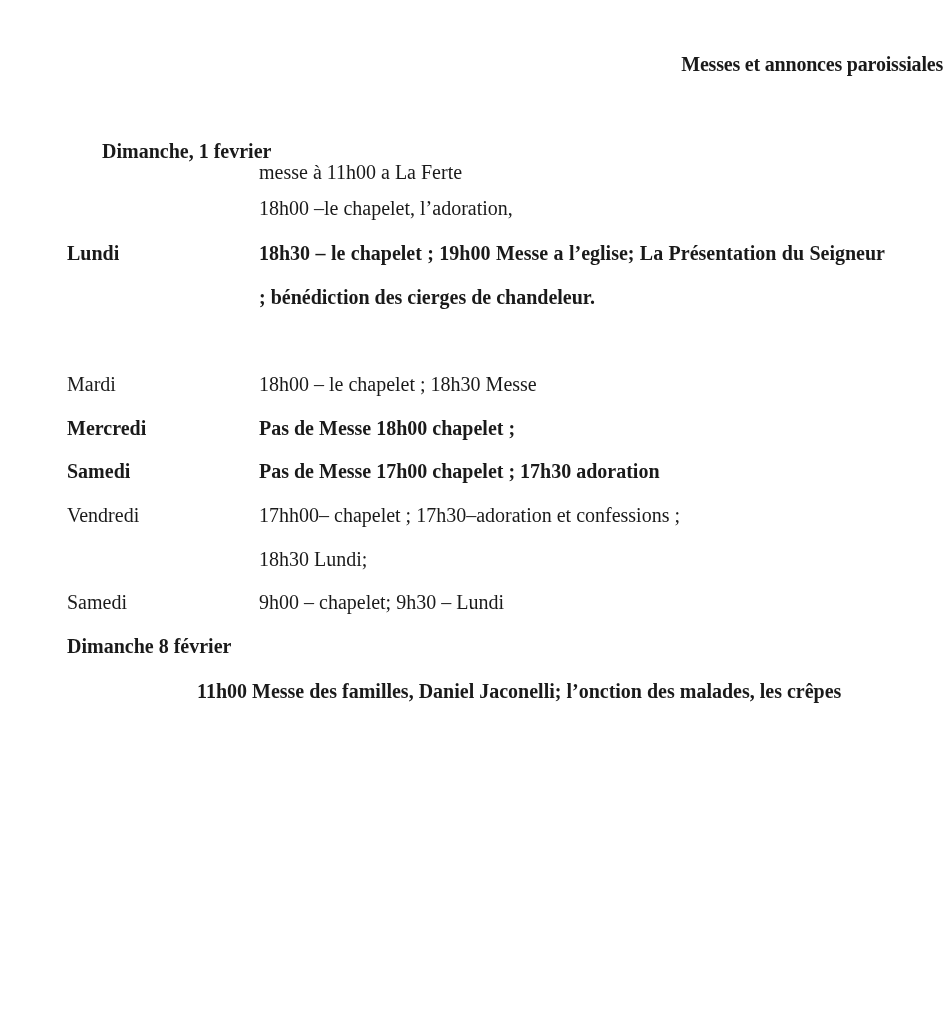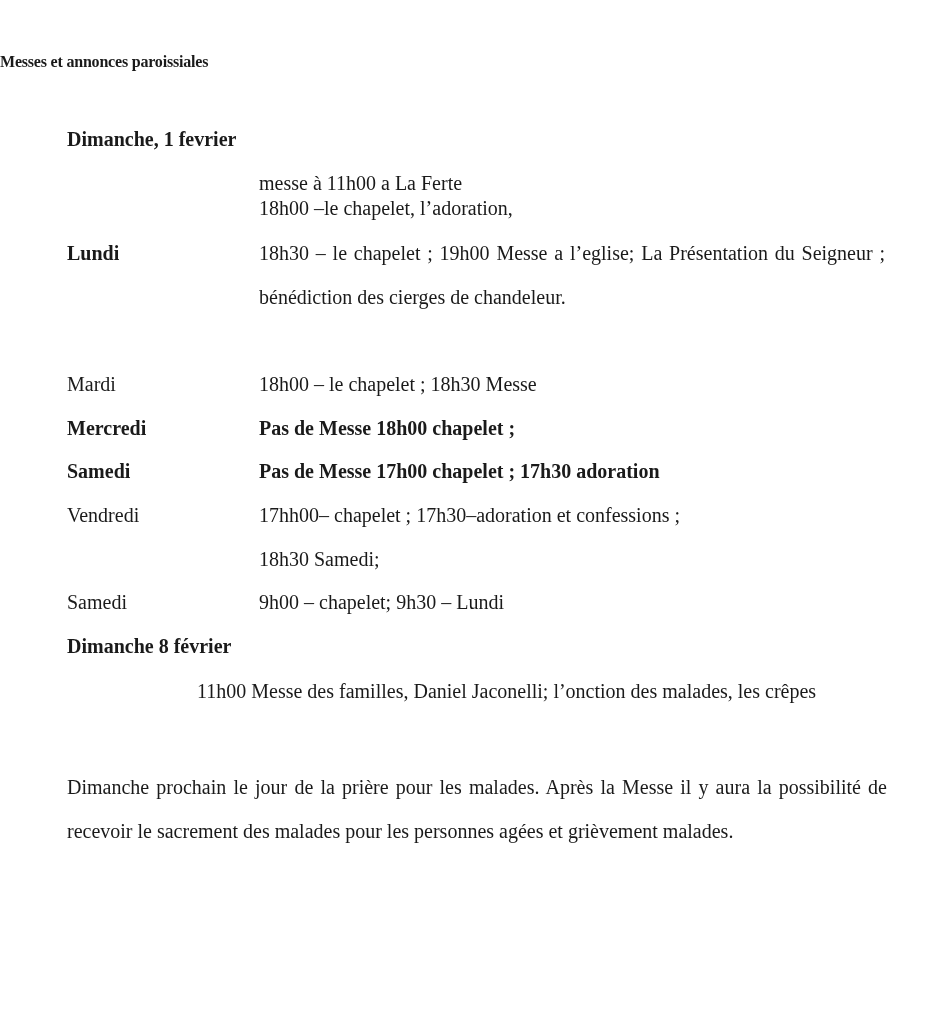--- a/index.html
+++ b/index.html
@@ -2,68 +2,67 @@
 <html><head>
   <meta charset="utf-8">
   <style>
     html, body { margin: 0; padding: 0; background: #ffffff; }
     body {
       width: 943px; height: 1024px; position: relative; overflow: hidden;
       font-family: "Liberation Serif", "DejaVu Serif", serif;
       color: #1a1a1a;
     }
     .title {
-      position: absolute; top: 53px; left: 0; width: 943px; text-align: left;
-      font-size: 16px; font-weight: bold; letter-spacing: -0.2px;
+      position: absolute; top: 53px; left: 0; width: 943px; text-align: right;
+      font-size: 20px; font-weight: bold; letter-spacing: -0.2px;
     }
     .abs { position: absolute; font-size: 20px; white-space: nowrap; }
     .b { font-weight: bold; }
     .label { left: 67px; }
     .val { left: 259px; }
     .justify {
-      position: absolute; left: 259px; width: 626px; font-size: 20px; font-weight: normal;
+      position: absolute; left: 259px; width: 626px; font-size: 20px; font-weight: bold;
       text-align: justify; text-align-last: left; line-height: 44px;
     }
     .dim8-text {
       position: absolute; left: 197px; width: 690px; font-size: 20px; line-height: 26px;
       text-align: justify; text-align-last: left;
     }
     .notes {
       position: absolute; left: 67px; width: 820px; font-size: 20px;
     }
     .notes p { margin: 0; line-height: 44px; text-align: justify; text-align-last: left; }
   </style>
 </head>
 <body>
 
 <div>
   <div class="title">Messes et annonces paroissiales</div>
 
-  <div class="abs b label" style="top:128px;">Dimanche, 1 fevrier</div>
-  <div class="abs val" style="top:172px;">messe à 11h00 a La Ferte</div>
+  <div class="abs b label" style="top:140px;margin-left:35px;">Dimanche, 1 fevrier</div>
+  <div class="abs val" style="top:161px;">messe à 11h00 a La Ferte</div>
   <div class="abs val" style="top:197px;">18h00 –le chapelet, l’adoration,</div>
 
   <div class="abs b label" style="top:242px;">Lundi</div>
   <div class="justify" style="top:231px;">18h30 – le chapelet ; 19h00 Messe a l’eglise; La Présentation du Seigneur ; bénédiction des cierges de chandeleur.</div>
 
   <div class="abs label" style="top:373px;">Mardi</div>
   <div class="abs val" style="top:373px;">18h00 – le chapelet ; 18h30 Messe</div>
 
   <div class="abs b label" style="top:417px;">Mercredi</div>
   <div class="abs b val" style="top:417px;">Pas de Messe 18h00 chapelet ;</div>
 
   <div class="abs b label" style="top:460px;">Samedi</div>
   <div class="abs b val" style="top:460px;">Pas de Messe 17h00 chapelet ; 17h30 adoration</div>
 
   <div class="abs label" style="top:504px;text-align:center;">Vendredi</div>
   <div class="abs val" style="top:504px;">17hh00– chapelet ; 17h30–adoration et confessions ;</div>
-  <div class="abs val" style="top:548px;">18h30 Samedi;</div>
+  <div class="abs val" style="top:548px;">18h30 Lundi;</div>
 
   <div class="abs label" style="top:591px;">Samedi</div>
   <div class="abs val" style="top:591px;">9h00 – chapelet; 9h30 – Lundi</div>
 
   <div class="abs b label" style="top:635px;">Dimanche 8 février</div>
-  <div class="dim8-text" style="top:678px;">11h00 Messe des familles, Daniel Jaconelli; l’onction des malades, les crêpes</div>
+  <div class="dim8-text" style="top:678px;font-weight:bold;">11h00 Messe des familles, Daniel Jaconelli; l’onction des malades, les crêpes</div>
 
   <div class="notes" style="top:767px;">
-    <p style="margin-top:-2px;">Dimanche prochain le jour de la prière pour les malades. Après la Messe il y aura la possibilité de recevoir le sacrement des malades pour les personnes agées et grièvement malades.</p>
   </div>
 </div>
 
 </body></html>

